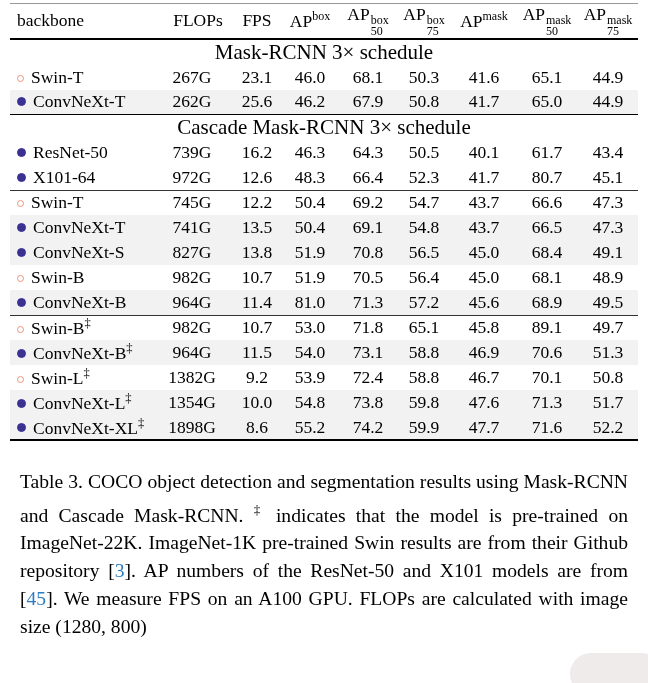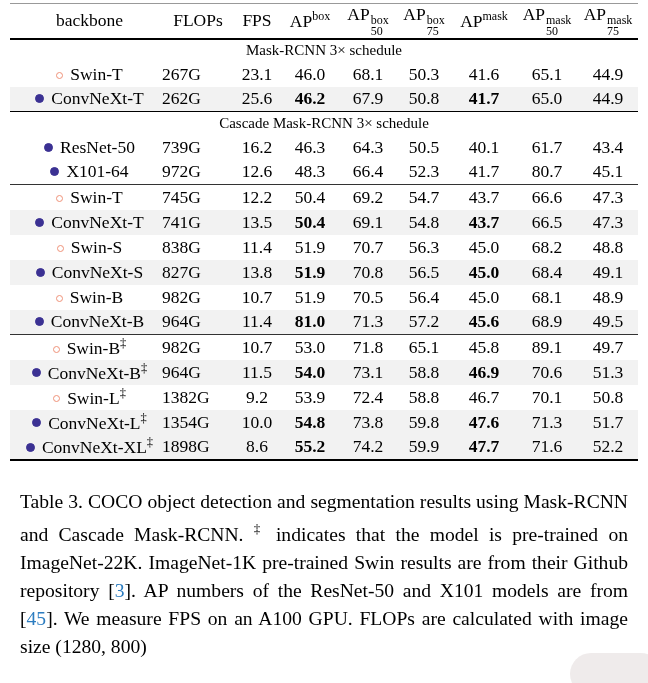--- a/index.html
+++ b/index.html
@@ -16,28 +16,28 @@
   table{border-collapse:collapse;table-layout:fixed;width:628px}
   thead th{
     font-weight:normal;font-size:17.5px;height:35px;padding:0;
     border-top:1px solid #999;border-bottom:2.5px solid #000;
     text-align:center;vertical-align:middle;white-space:nowrap;
   }
   tbody td{
     font-size:17.5px;height:25px;padding:0;text-align:center;
     vertical-align:middle;white-space:nowrap;
   }
-  .c-backbone{text-align:center;padding-left:7px !important}
-  .c-flops{text-align:left;padding-right:12px !important}
-  td.section{font-size:15px;height:23px;}
+  .c-backbone{text-align:left;padding-left:7px !important}
+  .c-flops{text-align:center;padding-right:12px !important}
+  td.section{font-size:21px;height:23px;}
   tr.shaded td{background:var(--shade)}
   tr.rule-thick td{border-top:1.8px solid #000}
   tr.rule-thin td{border-top:1px solid #333}
   tbody tr:last-child td{border-bottom:2.5px solid #000}
-  td.b{font-weight:bold}
+  td.b{font-weight:normal}
 
   .mk{display:inline-block;border-radius:50%;margin-right:7px;vertical-align:1px}
   .mk.open{width:7px;height:7px;border:1.6px solid var(--swin);background:transparent}
   .mk.filled{width:9px;height:9px;background:var(--conv);border:0.5px solid var(--conv)}
 
   thead sup{font-size:12px}
   .supsub{
     display:inline-flex;flex-direction:column;font-size:12px;line-height:11px;
     vertical-align:-4px;text-align:left;margin-left:1px;
   }
@@ -163,31 +163,20 @@
           <td class="c-backbone"><span class="mk filled"></span><span>ConvNeXt-T</span></td>
           <td class="c-flops">741G</td>
           <td>13.5</td>
           <td class="b">50.4</td>
           <td>69.1</td>
           <td>54.8</td>
           <td class="b">43.7</td>
           <td>66.5</td>
           <td>47.3</td>
         </tr>
-        <tr>
-          <td class="c-backbone"><span class="mk open"></span><span>Swin-S</span></td>
-          <td class="c-flops">838G</td>
-          <td>11.4</td>
-          <td>51.9</td>
-          <td>70.7</td>
-          <td>56.3</td>
-          <td>45.0</td>
-          <td>68.2</td>
-          <td>48.8</td>
-        </tr>
         <tr class="shaded">
           <td class="c-backbone"><span class="mk filled"></span><span>ConvNeXt-S</span></td>
           <td class="c-flops">827G</td>
           <td>13.8</td>
           <td class="b">51.9</td>
           <td>70.8</td>
           <td>56.5</td>
           <td class="b">45.0</td>
           <td>68.4</td>
           <td>49.1</td>

